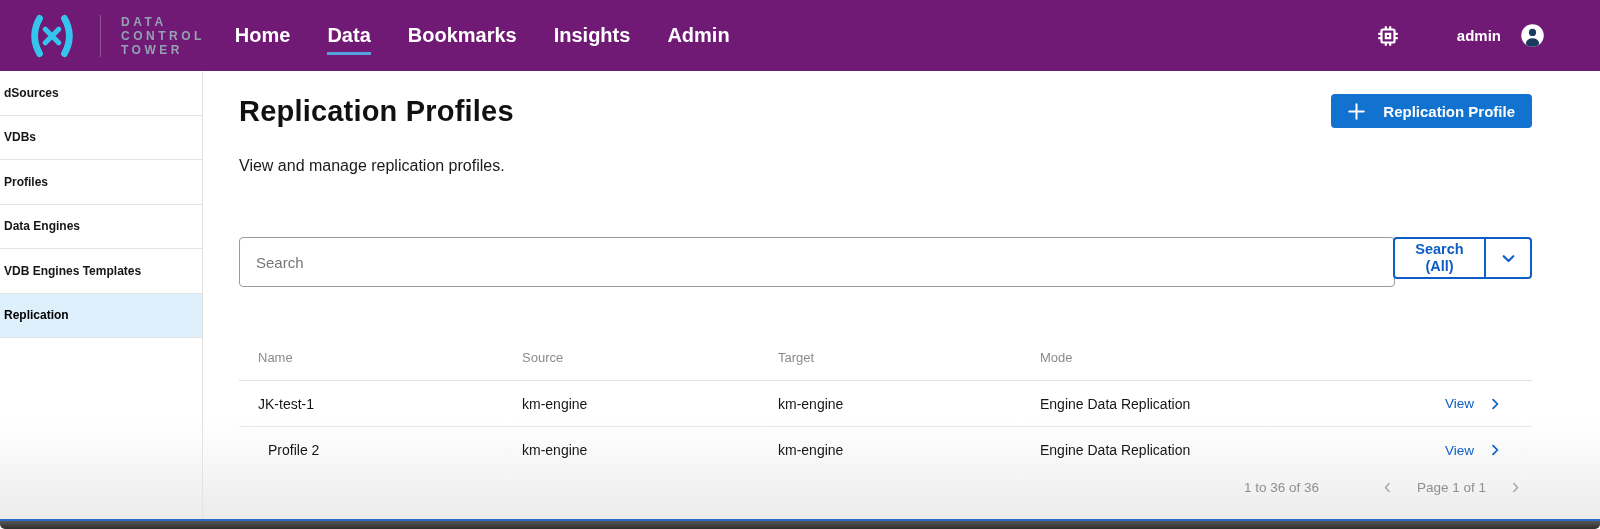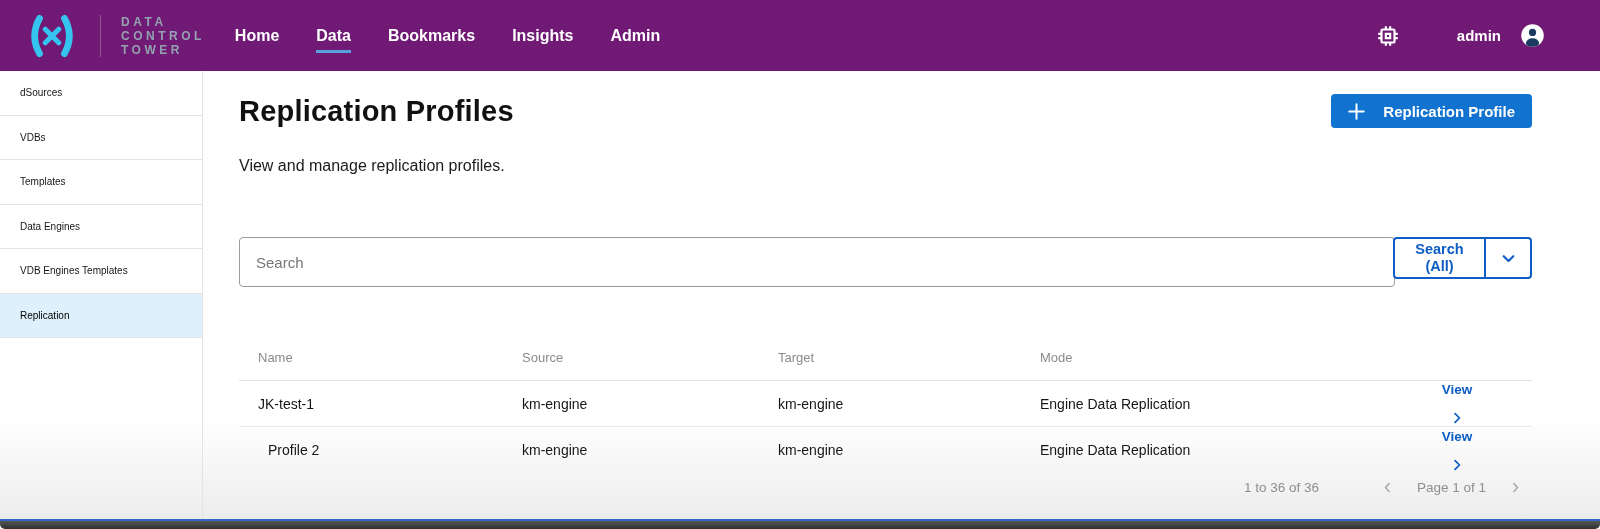--- a/index.html
+++ b/index.html
@@ -17,38 +17,38 @@
     padding-left:24px;
   }
   .logo-mark { display:flex; align-items:center; }
   .logo-divider { width:1px; height:42px; background:rgba(255,255,255,.25); margin:0 20px; }
   .logo-text {
     color:#94A2B1; font-size:12px; font-weight:600;
     letter-spacing:3.5px; line-height:14px; white-space:pre-line;
   }
   .nav-links { display:flex; gap:37px; margin-left:30px; }
   .nav-link {
-    color:#fff; font-weight:700; font-size:16px;
+    color:#fff; font-weight:700; font-size:20px;
     padding:8px 0 5px; border-bottom:3px solid transparent; cursor:pointer;
   }
   .nav-link.active { border-bottom-color:#55A1DC; }
   .nav-right { margin-left:auto; display:flex; align-items:center; padding-right:54px; }
   .chip-btn { margin-right:56px; display:flex; cursor:pointer; background:none; border:none; padding:0; }
   .admin-label { color:#fff; font-weight:700; font-size:15px; margin-right:18px; }
   .avatar-btn { display:flex; cursor:pointer; background:none; border:none; padding:0; }
 
   
   .layout {
     display:flex; height:448px;
     background:linear-gradient(180deg, #ffffff 78%, #ececec 100%);
   }
   .sidebar { width:203px; border-right:1px solid #e3e3e3; flex-shrink:0; }
   .sidebar-item {
-    height:44.5px; display:flex; align-items:center; padding-left:20px;
-    font-size:10px; font-weight:400; color:#161616;
+    height:44.5px; display:flex; align-items:center; padding-left:4px;
+    font-size:12px; font-weight:700; color:#161616;
     border-bottom:1px solid #e3e3e3; cursor:pointer;
   }
   .sidebar-item.active { background:#DEF0FB; color:#000000; }
 
   .main { flex:1; padding:22px 68px 0 36px; }
 
   
   .page-header { display:flex; justify-content:space-between; align-items:flex-start; }
   .page-title { font-size:29px; font-weight:700; color:#111; margin:0; line-height:36px; letter-spacing:.2px; }
   .add-btn {
@@ -85,21 +85,21 @@
   .table { margin-top:56px; }
   .trow { display:grid; grid-template-columns:264px 256px 262px 1fr 120px; align-items:center; }
   .trow > div { padding-left:19px; }
   .thead { height:46px; border-bottom:1px solid #e2e2e2; color:#8b8b8b; font-size:13px; }
   .tbody-row { height:46px; border-bottom:1px solid #e8e8e8; font-size:14px; color:#161616; }
   .tbody-row:last-child { border-bottom:none; }
   .tbody-row.indented .cell-name { padding-left:29px; }
   .cell-action {
     display:flex; justify-content:flex-end; align-items:center; gap:14px;
     padding-right:30px; padding-left:0 !important;
-    color:#0D5DC4; font-weight:700; font-size:13.5px; cursor:pointer;flex-direction:column;
+    color:#0D5DC4; font-weight:400; font-size:13.5px; cursor:pointer;
   }
 
   
   .pagination {
     display:flex; justify-content:flex-end; align-items:center;
     margin-top:7px; color:#8f8f8f; font-size:13.5px;
   }
   .pag-range { margin-right:52px; }
   .pag-chev { width:34px; display:flex; justify-content:center; cursor:pointer; }
   .pag-page { margin:0 12px; }
@@ -163,21 +163,21 @@
 <div class="layout">
 
   <aside class="sidebar">
     <div class="sidebar-item">
       <span>dSources</span>
     </div>
     <div class="sidebar-item">
       <span>VDBs</span>
     </div>
     <div class="sidebar-item">
-      <span>Templates</span>
+      <span>Profiles</span>
     </div>
     <div class="sidebar-item">
       <span>Data Engines</span>
     </div>
     <div class="sidebar-item">
       <span>VDB Engines Templates</span>
     </div>
     <div class="sidebar-item active">
       <span>Replication</span>
     </div>

